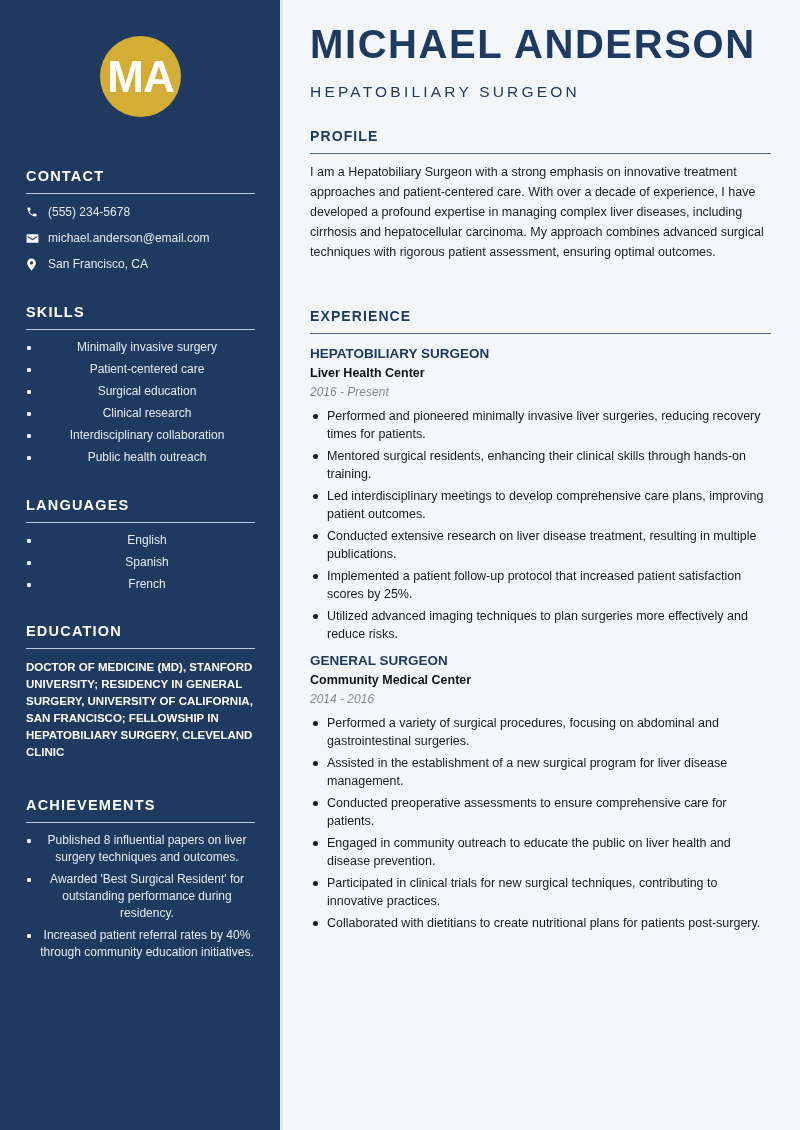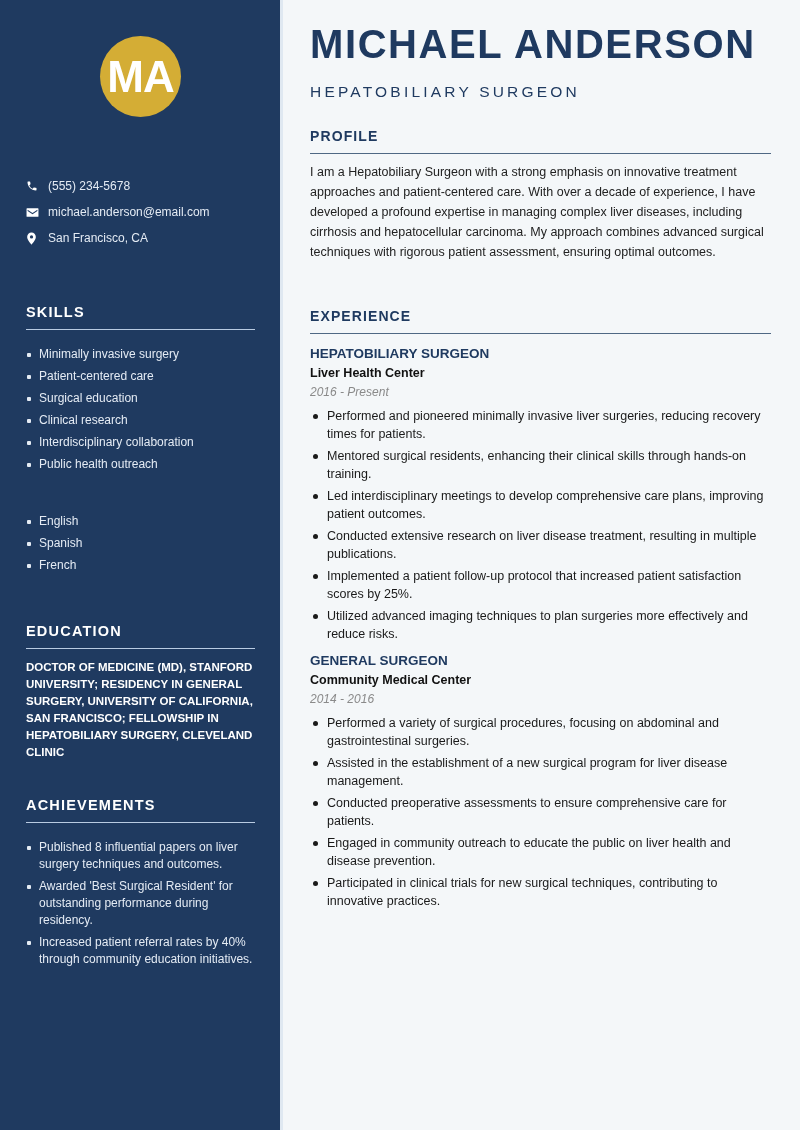--- a/index.html
+++ b/index.html
@@ -37,21 +37,21 @@
     border-bottom: 1.5px solid #b9cbe2;
   }
   .contact-row {
     display: flex; align-items: center;
     font-size: 12px; color: #e4ebf4;
     height: 26px;
   }
   .contact-row .ic {
     width: 22px; display: inline-flex; align-items: center; justify-content: flex-start;
   }
-  .side-list { list-style: none; margin-top: 16px; }
+  .side-list { list-style: none; margin-top: 9px; text-align: center; }
   .side-list li {
     position: relative; padding-left: 13px;
     font-size: 12px; line-height: 17px; color: #e4ebf4;
     margin-bottom: 5px;
   }
   .side-list li::before {
     content: ""; position: absolute; left: 1px; top: 7px;
     width: 4px; height: 4px; background: #e4ebf4; border-radius: 1px;
   }
   .edu-text {
@@ -108,20 +108,21 @@
 </style>
 </head>
 <body>
 
 <aside class="sidebar">
   <div class="avatar">
     <span>MA</span>
   </div>
 
   <section class="side-section" style="top:168px;">
+    <h2 class="side-title">CONTACT</h2>
     <div style="margin-top:5px;">
       <div class="contact-row">
         <span class="ic">
           <svg width="12" height="12" viewBox="0 0 24 24">
               <path fill="#ffffff" d="M6.6 10.8c1.4 2.8 3.8 5.1 6.6 6.6l2.2-2.2c.3-.3.7-.4 1-.2 1.1.4 2.3.6 3.6.6.6 0 1 .4 1 1V20c0 .6-.4 1-1 1C10.6 21 3 13.4 3 4c0-.6.4-1 1-1h3.5c.6 0 1 .4 1 1 0 1.3.2 2.5.6 3.6.1.3 0 .7-.2 1L6.6 10.8z"></path>
             </svg>
         </span>
         <span>(555) 234-5678</span>
       </div>
       <div class="contact-row">
@@ -149,20 +150,21 @@
       <li>Minimally invasive surgery</li>
       <li>Patient-centered care</li>
       <li>Surgical education</li>
       <li>Clinical research</li>
       <li>Interdisciplinary collaboration</li>
       <li>Public health outreach</li>
     </ul>
   </section>
 
   <section class="side-section" style="top:497px;">
+    <h2 class="side-title">LANGUAGES</h2>
     <ul class="side-list">
       <li>English</li>
       <li>Spanish</li>
       <li>French</li>
     </ul>
   </section>
 
   <section class="side-section" style="top:623px;">
     <h2 class="side-title">EDUCATION</h2>
     <p class="edu-text">DOCTOR OF MEDICINE (MD), STANFORD UNIVERSITY; RESIDENCY IN GENERAL SURGERY, UNIVERSITY OF CALIFORNIA, SAN FRANCISCO; FELLOWSHIP IN HEPATOBILIARY SURGERY, CLEVELAND CLINIC</p>
@@ -208,16 +210,17 @@
     <div class="job" style="margin-top:10px;">
       <div class="job-title">GENERAL SURGEON</div>
       <div class="job-company">Community Medical Center</div>
       <div class="job-dates">2014 - 2016</div>
       <ul class="job-list">
         <li>Performed a variety of surgical procedures, focusing on abdominal and gastrointestinal surgeries.</li>
         <li>Assisted in the establishment of a new surgical program for liver disease management.</li>
         <li>Conducted preoperative assessments to ensure comprehensive care for patients.</li>
         <li>Engaged in community outreach to educate the public on liver health and disease prevention.</li>
         <li>Participated in clinical trials for new surgical techniques, contributing to innovative practices.</li>
+        <li>Collaborated with dietitians to create nutritional plans for patients post-surgery.</li>
       </ul>
     </div>
   </section>
 </main>
 
 </body></html>

